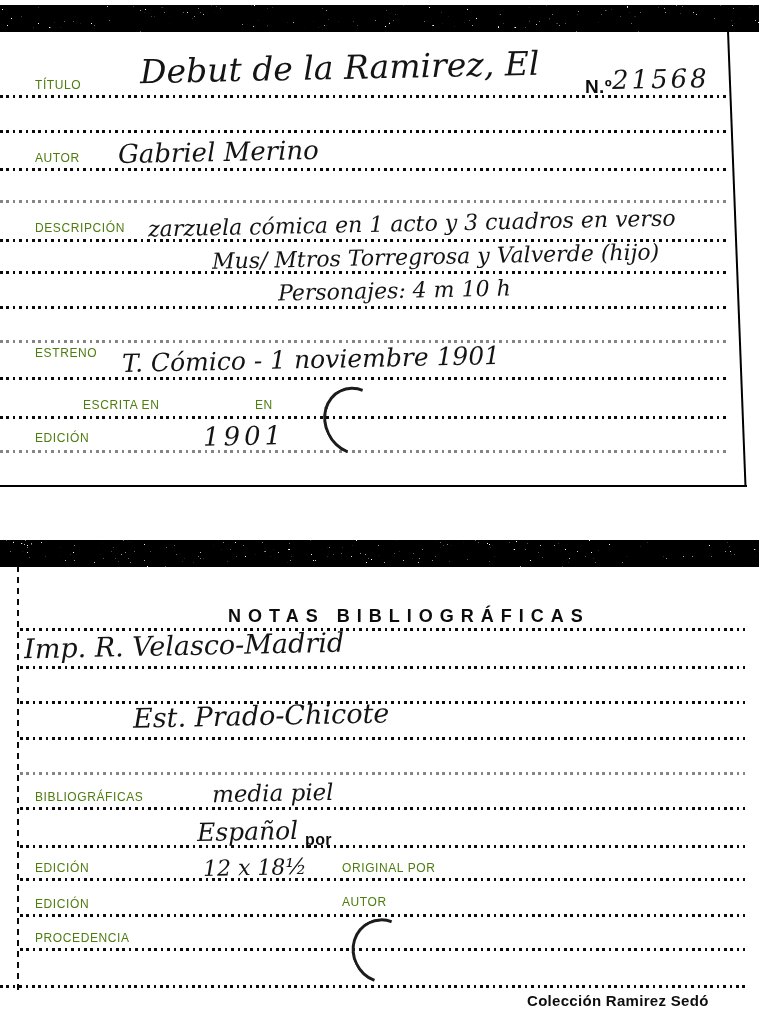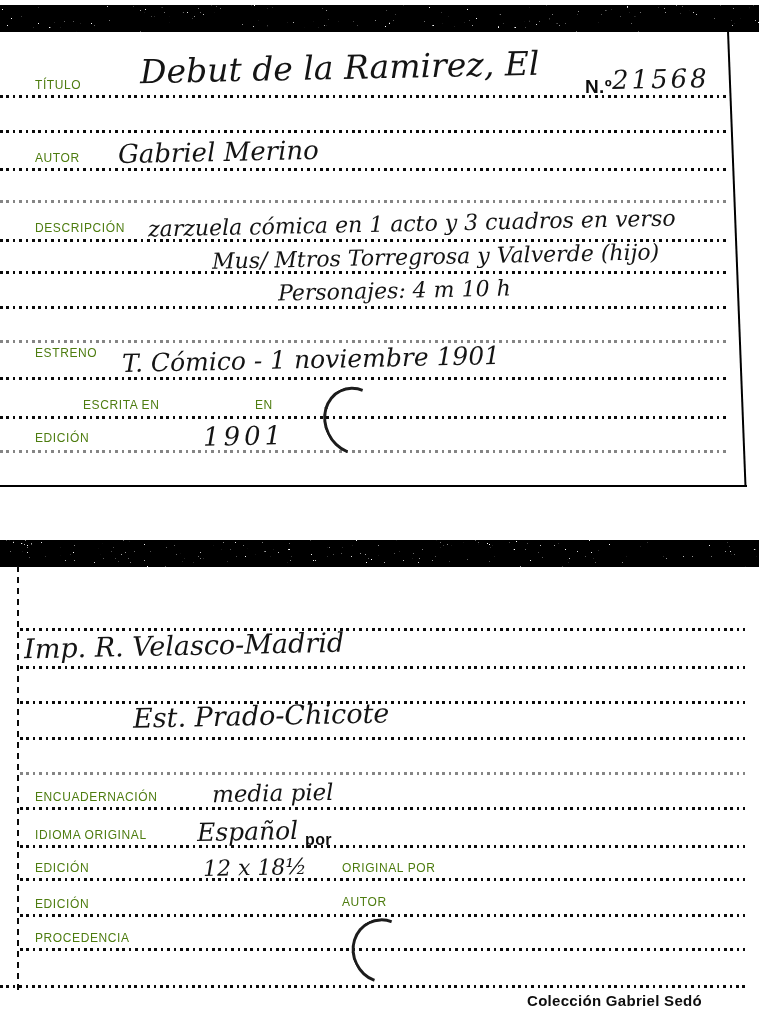--- a/index.html
+++ b/index.html
@@ -98,46 +98,46 @@
         <feTurbulence type="fractalNoise" baseFrequency="0.55" numOctaves="3" seed="13"></feTurbulence>
         <feColorMatrix type="matrix" values="0 0 0 0 0  0 0 0 0 0  0 0 0 0 0  6 6 6 0 -5"></feColorMatrix>
       </filter>
     </defs>
     <rect width="759" height="27" filter="url(#speckleB)"></rect>
     <rect y="23" width="759" height="3" fill="#000"></rect>
   </svg>
 
   <div class="vdash" style="left:17px;top:566px;height:424px;"></div>
 
+  <div class="header-sp" style="left:228px;top:606px;">NOTAS BIBLIOGRÁFICAS</div>
 
   <div class="dot" style="left:20px;top:628px;width:725px;"></div>
   <div class="dot" style="left:20px;top:666px;width:725px;"></div>
   <div class="dot" style="left:20px;top:701px;width:725px;"></div>
   <div class="dot" style="left:20px;top:737px;width:725px;"></div>
   <div class="dot faint" style="left:20px;top:772px;width:725px;"></div>
   <div class="dot" style="left:20px;top:807px;width:725px;"></div>
   <div class="dot" style="left:20px;top:845px;width:725px;"></div>
   <div class="dot" style="left:20px;top:878px;width:725px;"></div>
   <div class="dot" style="left:20px;top:914px;width:725px;"></div>
   <div class="dot" style="left:20px;top:948px;width:725px;"></div>
   <div class="dot" style="left:0;top:985px;width:745px;"></div>
 
   <div class="hw" style="left:24px;top:630px;font-size:27px;">Imp. R. Velasco-Madrid</div>
   <div class="hw" style="left:133px;top:700px;font-size:27px;">Est. Prado-Chicote</div>
 
-  <div class="lbl" style="left:35px;top:790px;">ENCUADERNACIÓN</div>
-  <div class="lbl" style="left:35px;top:828px;">IDIOMA ORIGINAL</div>
+  <div class="lbl" style="left:35px;top:790px;">BIBLIOGRÁFICAS</div>
   <div class="lbl-sm" style="left:305px;top:831px;font-size:16px;">por</div>
   <div class="lbl" style="left:35px;top:861px;">EDICIÓN</div>
   <div class="lbl" style="left:342px;top:861px;">ORIGINAL POR</div>
   <div class="lbl" style="left:35px;top:897px;">EDICIÓN</div>
   <div class="lbl" style="left:342px;top:895px;">AUTOR</div>
   <div class="lbl" style="left:35px;top:931px;">PROCEDENCIA</div>
 
   <div class="hw" style="left:212px;top:780px;font-size:23px;">media piel</div>
   <div class="hw" style="left:197px;top:817px;font-size:25px;">Español</div>
   <div class="hw" style="left:203px;top:855px;font-size:22px;">12 x 18½</div>
 
   <div class="stamp" style="left:350px;top:920px;width:60px;height:56px;"></div>
 
-  <div class="credit" style="left:527px;top:992px;">Colección Gabriel Sedó</div>
+  <div class="credit" style="left:527px;top:992px;">Colección Ramirez Sedó</div>
 
 </div>
 
 </body></html>

